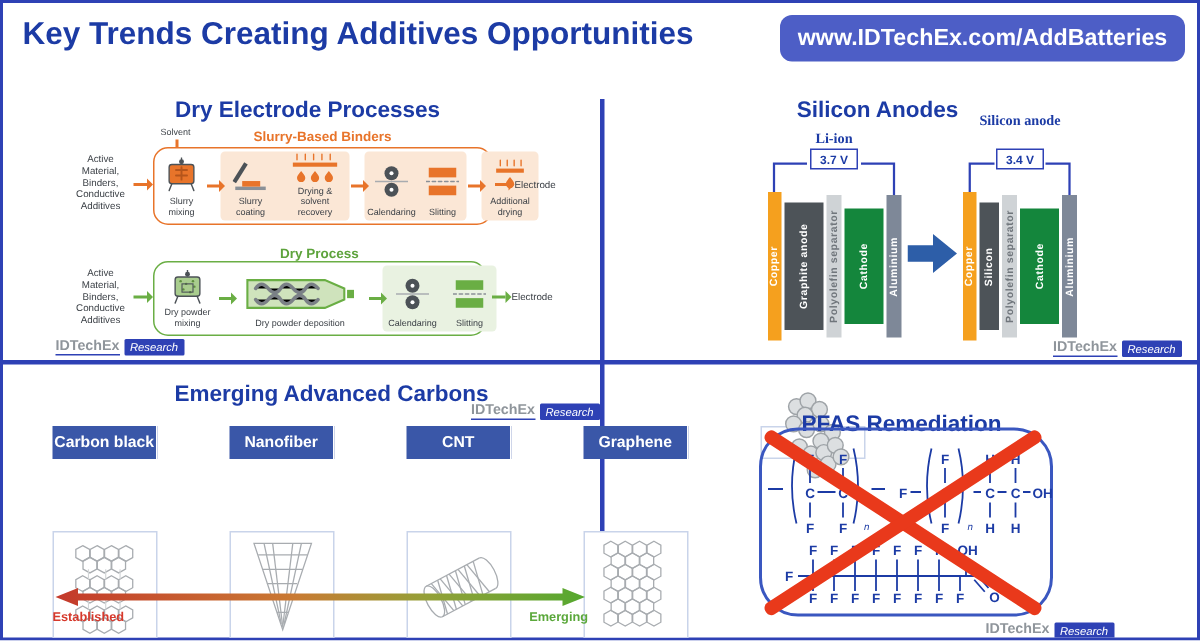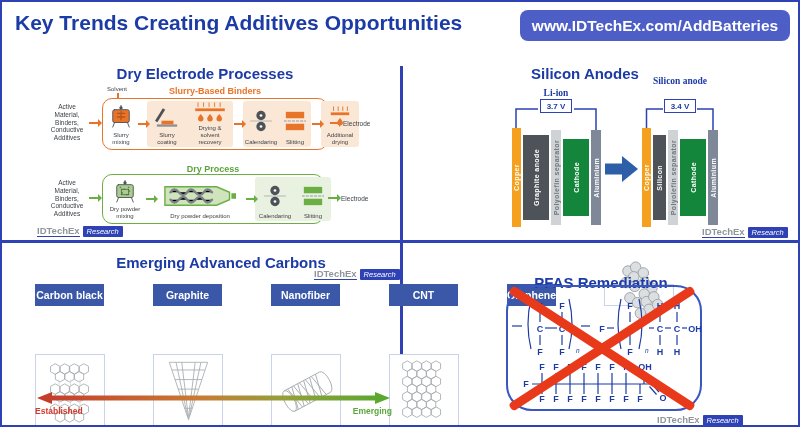--- a/index.html
+++ b/index.html
@@ -46,21 +46,21 @@
   .batt-name{font-size:9.5px;font-weight:bold;color:#1C3BA5;text-align:center;font-family:Liberation Serif, serif;}
   .vbox{border:1.5px solid #2E41B5;background:#fff;color:#1C3BA5;font-size:8px;font-weight:bold;
         display:flex;align-items:center;justify-content:center;width:32px;height:14px;box-sizing:border-box;}
   .layer{display:flex;align-items:center;justify-content:center;}
   .vtext{writing-mode:vertical-rl;transform:rotate(180deg);font-size:7px;font-weight:bold;color:#fff;
          letter-spacing:.4px;white-space:nowrap;}
   .vtext.dark{color:#70767C;}
 
   
   .ctable{left:33px;top:282px;width:357px;height:101px;display:grid;
-          grid-template-columns:repeat(6,1fr);grid-template-rows:22px 1fr;gap:48px;}
+          grid-template-columns:repeat(5,1fr);grid-template-rows:22px 1fr;gap:48px;}
   .ch{background:#3A57A8;color:#fff;font-size:10.5px;font-weight:bold;display:flex;align-items:center;
       justify-content:center;border-right:1px solid #fff;}
   .ch:nth-child(5){border-right:none;}
   .cb{border:1px solid #C9D4EA;display:flex;align-items:center;justify-content:center;background:#fff;}
   .scale-lbl{font-size:8.5px;font-weight:bold;}
   .red-t{color:#D6392C;} .green-t{color:#5BA83B;}
 
   
   .pfas-rect{left:504px;top:283px;width:196px;height:126px;border:2.5px solid #3A57C0;border-radius:26px;box-sizing:border-box;}
   .xbar{left:491px;top:342px;width:218px;height:9px;background:#E9391B;border-radius:4px;}
@@ -304,21 +304,20 @@
   </div>
 
   <div class="abs sec-title" style="left:26px;top:252px;width:386px;">Emerging Advanced Carbons</div>
   <div class="abs idlogo" style="left:312px;top:267px;">
     <span class="brand">IDTechEx</span>
     <span class="res">Research</span>
   </div>
 
   <div class="abs ctable">
     <div class="ch">Carbon black</div>
-    <div class="ch">Graphite</div>
     <div class="ch">Nanofiber</div>
     <div class="ch">CNT</div>
     <div class="ch">Graphene</div>
 
     <div class="cb">
       <svg width="68" height="74" viewBox="0 0 71 74">
         <g stroke="#9EA3A7" stroke-width="1" fill="#DCDFE1">
           <circle cx="24" cy="12" r="5.5"></circle>
             <circle cx="32" cy="8" r="5.5"></circle>
             <circle cx="40" cy="14" r="5.5"></circle>

